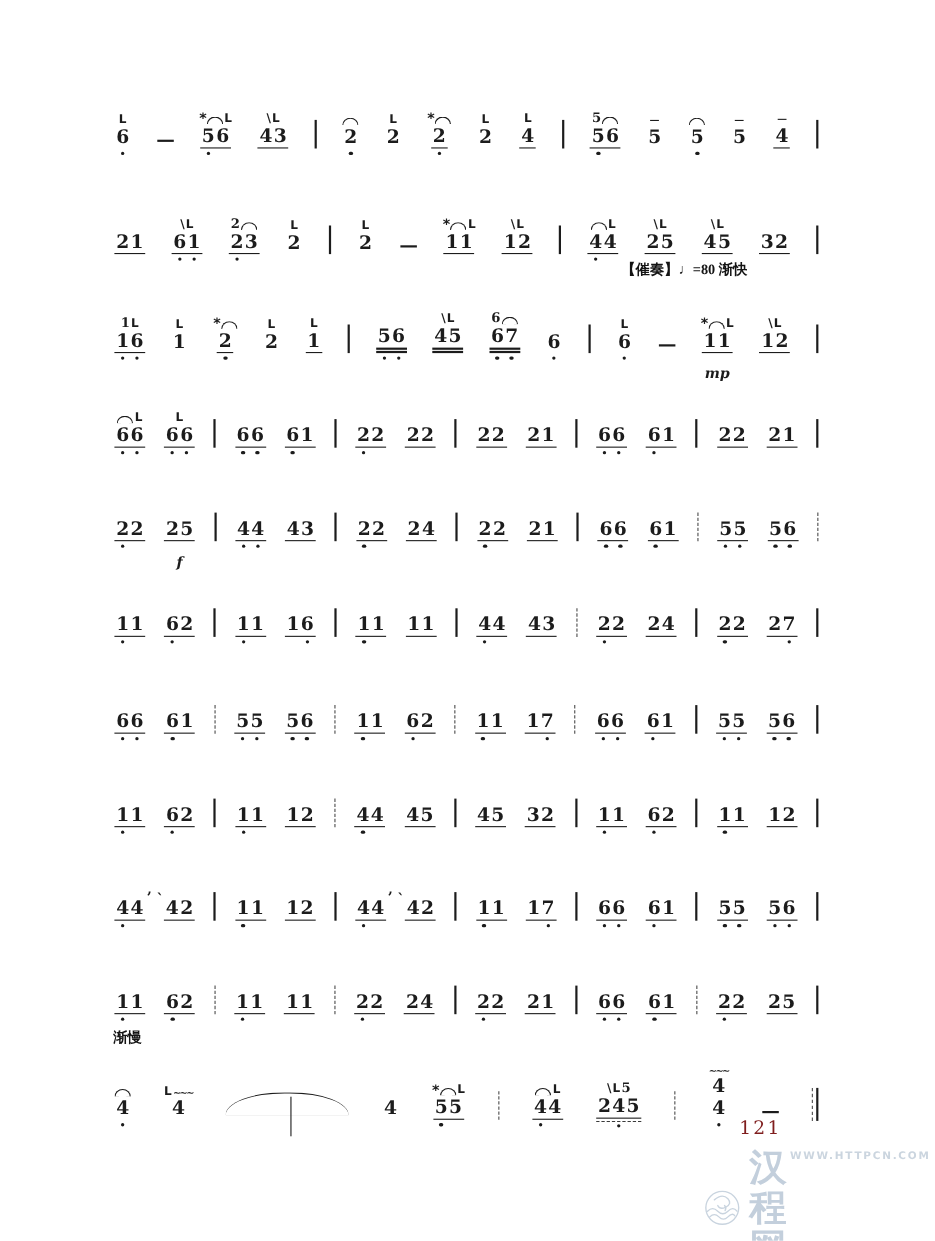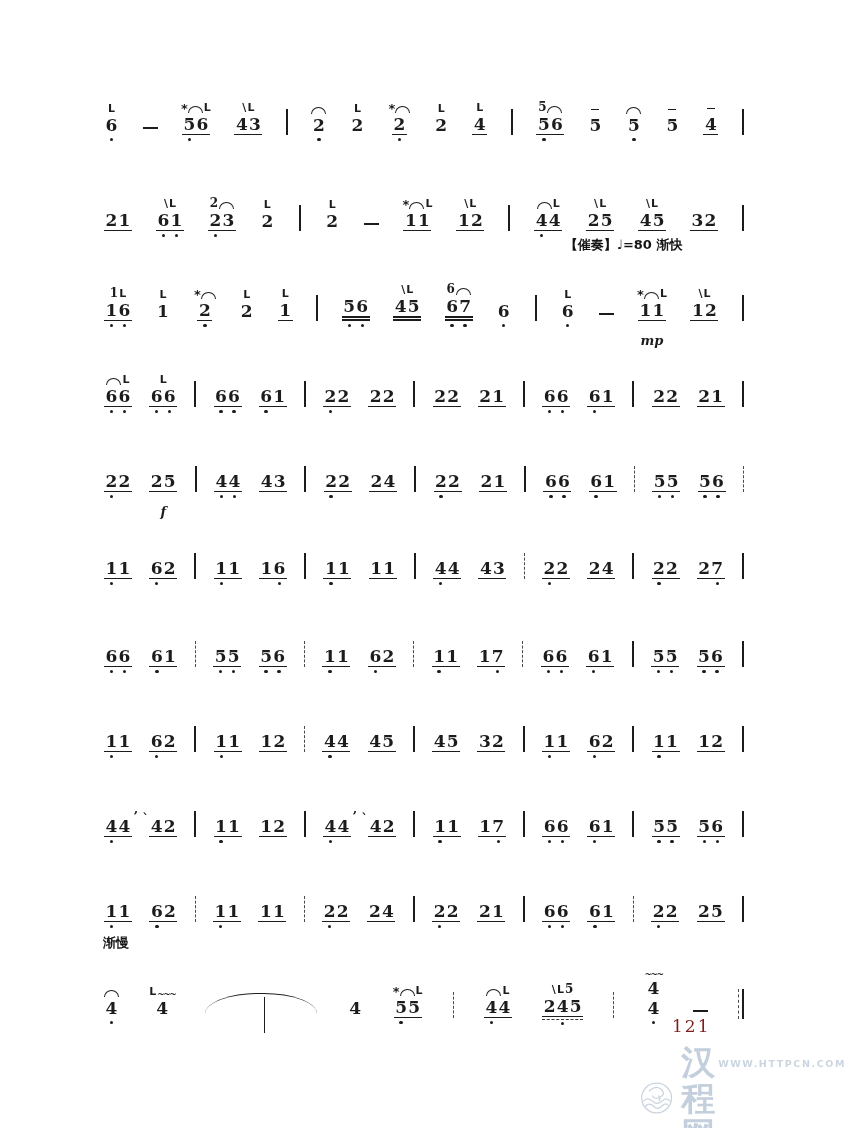--- a/index.html
+++ b/index.html
@@ -41,31 +41,31 @@
   .barfinal .bf2{width:2.2px;background:#1c1c1c;}
   .restdash{width:15px;border-top:2.4px solid #1c1c1c;margin-bottom:15px;align-self:flex-end;}
 
   .slur{position:relative;width:112px;height:20px;align-self:flex-end;margin-bottom:13px;
         border-top:1.6px solid #1c1c1c;border-radius:56px 56px 0 0 / 22px 22px 0 0;}
   .slur-bar{position:absolute;top:3px;left:52%;width:1.6px;height:36px;background:#1c1c1c;}
 
   .stack{display:flex;flex-direction:column;align-items:center;position:relative;}
 
   .ann{position:absolute;font:700 13px "DejaVu Sans",sans-serif;white-space:nowrap;color:#141414;}
-  .ann-right{left:72%;top:-42px;}
+  .ann-right{left:72%;top:-42px;font-family:Liberation Serif, serif;}
   .ann-left{left:-1px;top:-26px;font-family:Liberation Mono, monospace;}
 
   
   .pagenum{position:absolute;left:672px;top:1016px;font:400 17px "DejaVu Serif",serif;
            letter-spacing:2px;color:#7f1d1d;}
   .watermark{position:absolute;right:4px;top:1044px;width:210px;display:flex;
              align-items:center;gap:4px;}
   .wm-text{display:flex;flex-direction:row;align-items:flex-start;}
   .wm-title{font:700 34px "DejaVu Sans",sans-serif;color:#c3cfdc;letter-spacing:3px;line-height:36px;}
-  .wm-url{font:700 9.5px "DejaVu Sans",sans-serif;color:#cbd5df;letter-spacing:1.6px;margin-top:14px;}
+  .wm-url{font:700 9.5px "DejaVu Sans",sans-serif;color:#cbd5df;letter-spacing:1.6px;margin-top:2px;}
 </style>
 </head>
 <body>
 
 <div class="sheet">
   <div id="systems">
       <div class="system" style="top: 96px;">
         <div class="note">
           <div class="above">
             <span class="m-L">L</span>

